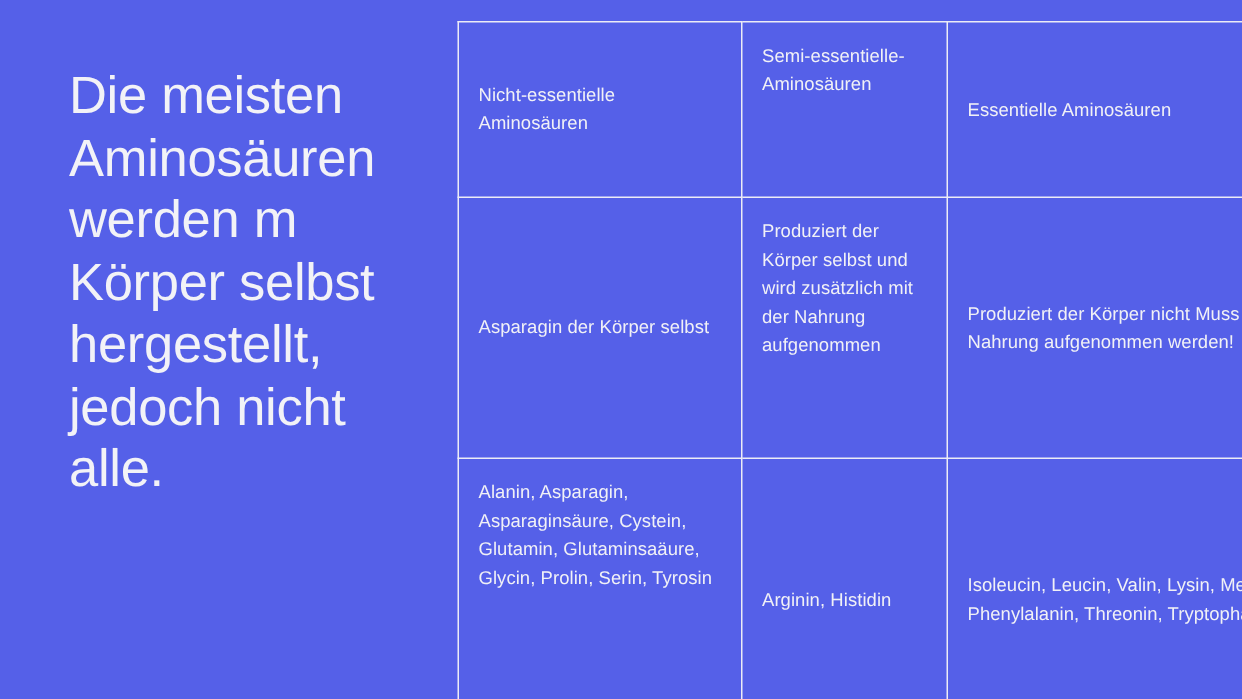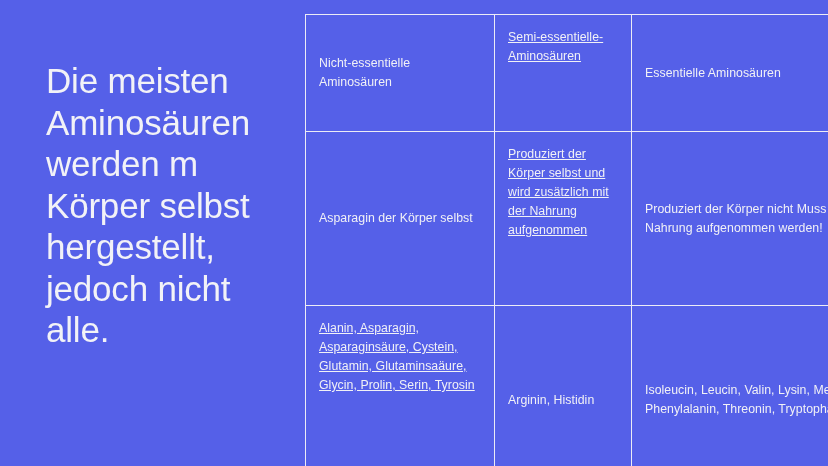--- a/index.html
+++ b/index.html
@@ -20,21 +20,21 @@
     position: relative;
     width: 828px;
     height: 466px;
     background: #5560e8;
   }
 
   
   .headline {
     position: absolute;
     left: 46px;
-    top: 60px;
+    top: 43px;
     width: 248px;
     color: #f2f2f7;
     font-size: 35px;
     line-height: 41.5px;
     font-weight: 400;
     letter-spacing: -0.2px;
     white-space: pre-line;
   }
 
   
@@ -63,21 +63,21 @@
   .col-1 { width: 162px; }
   .col-2 { width: 110px; }
   .col-3 { width: 235px; }
 
   
   .row-head td { height: 103px; }
   .row-desc td { height: 160px; }
   .row-list td { height: 175px; }
 
   
-  td.va-top    { vertical-align: top; padding-top: 13px; text-decoration: underline; }
+  td.va-top    { vertical-align: top; padding-top: 13px; }
   td.va-middle { vertical-align: middle; }
 </style>
 </head>
 <body>
 
 <div class="slide">
 
   <div class="headline">Die meisten Aminosäuren werden m Körper selbst hergestellt, jedoch nicht alle.</div>
 
   <table class="amino-table">

